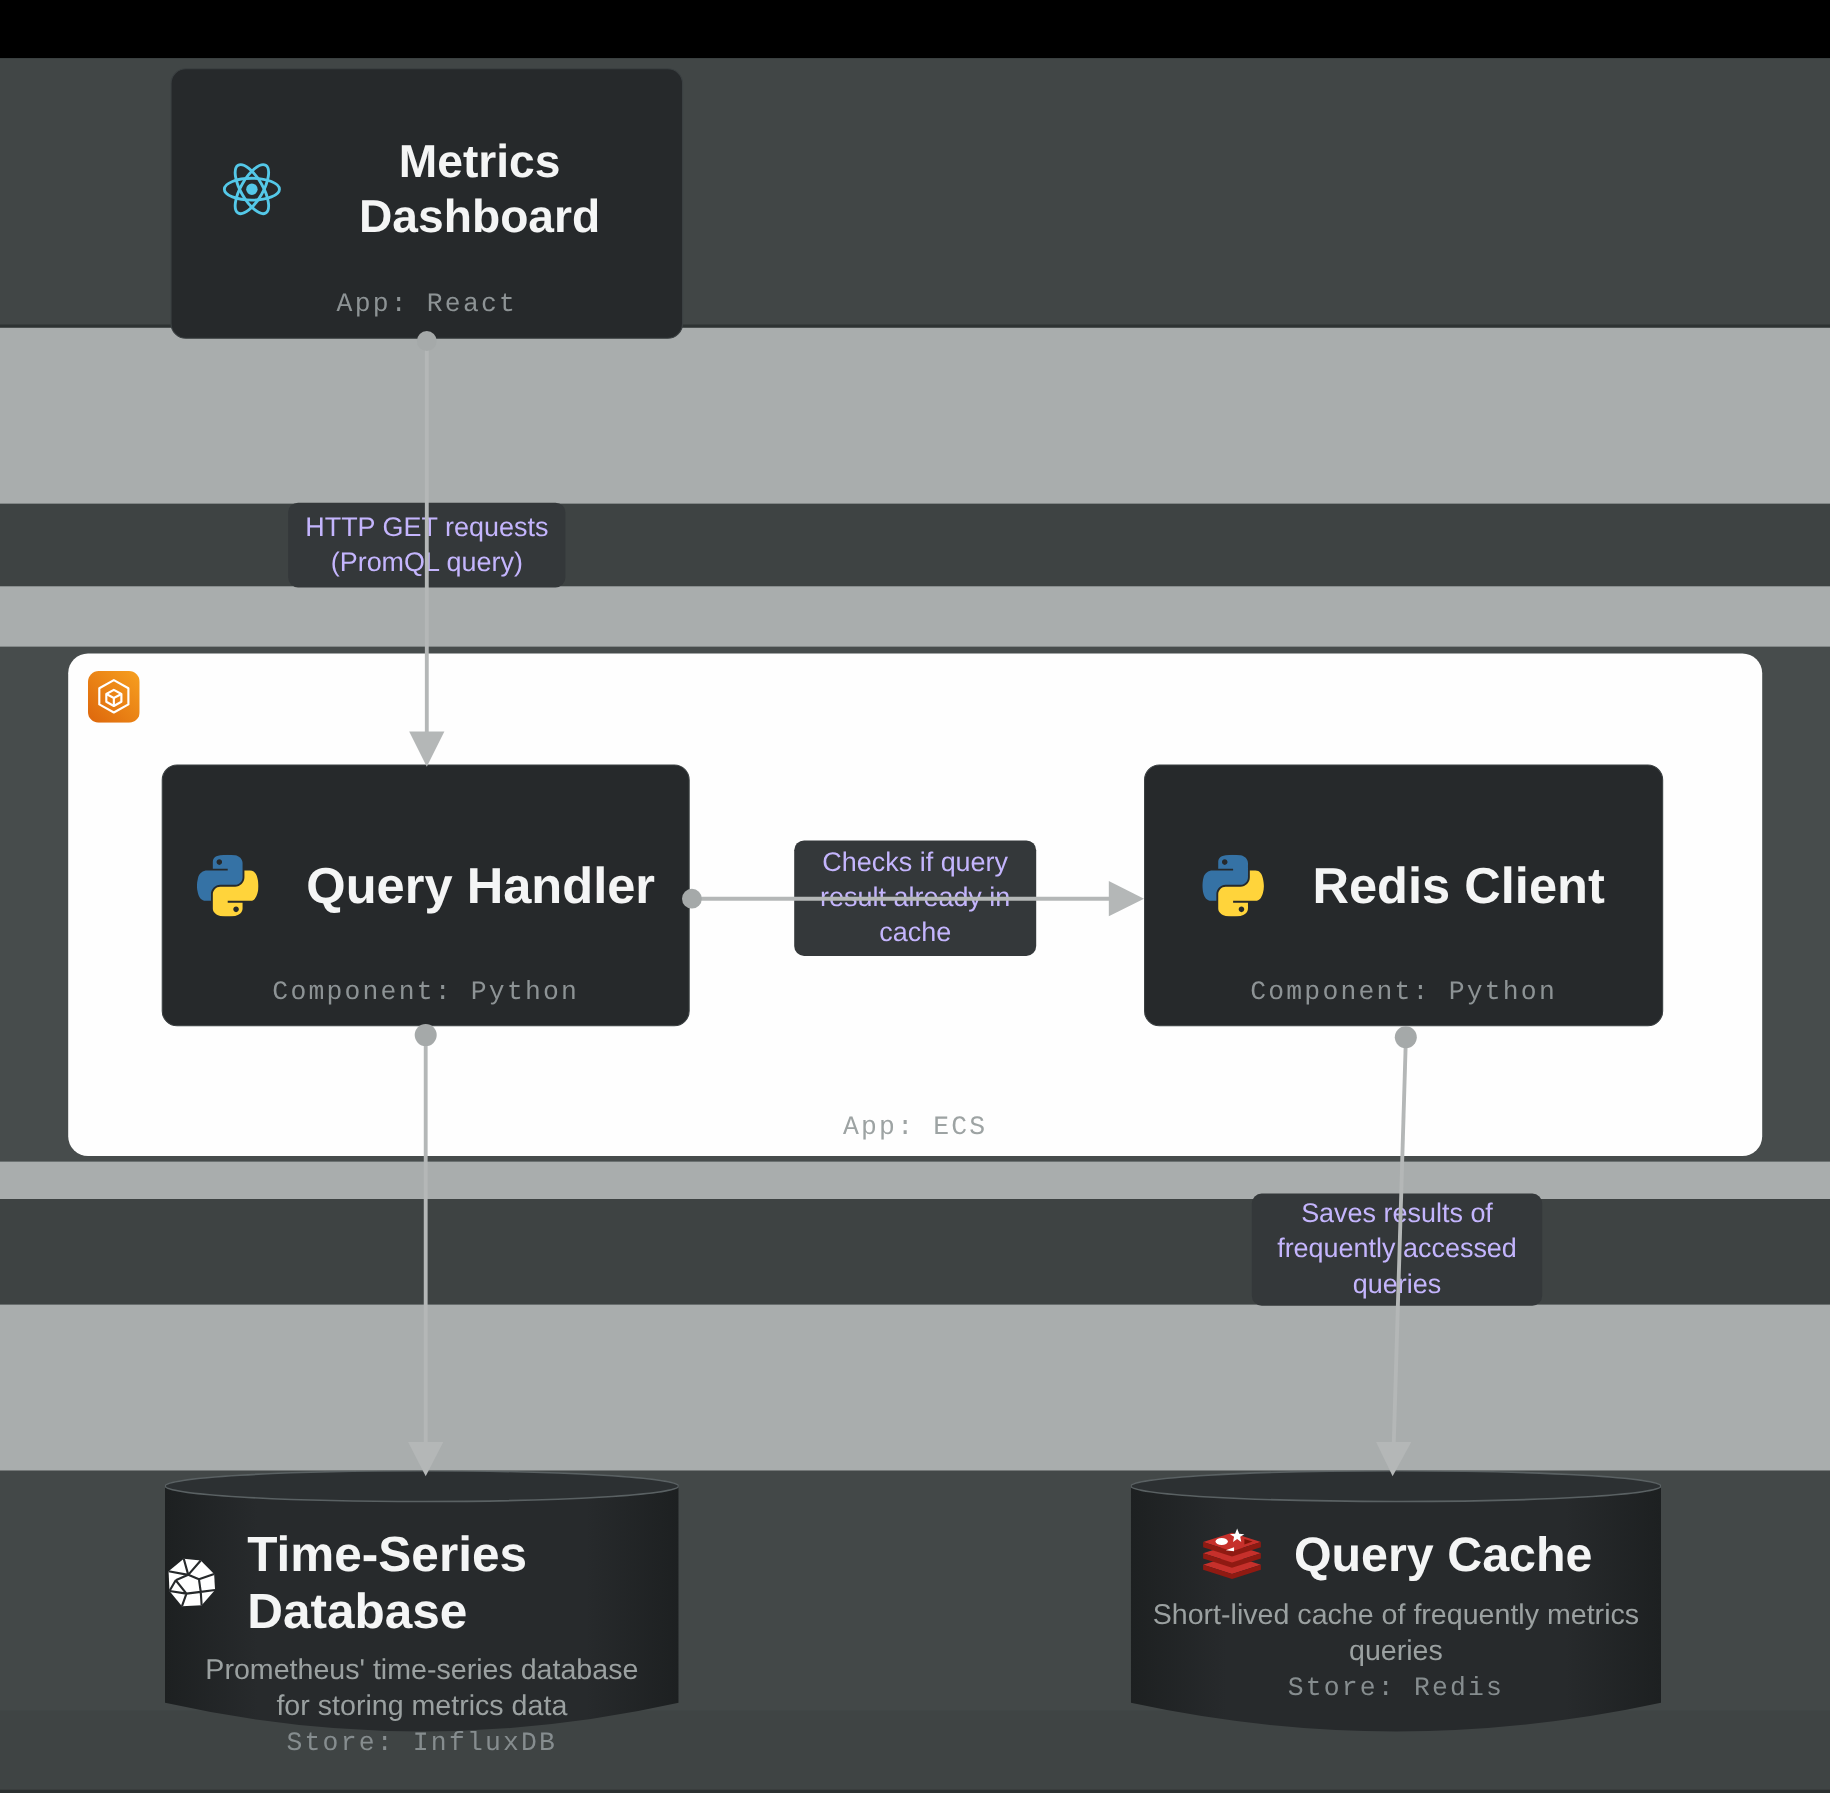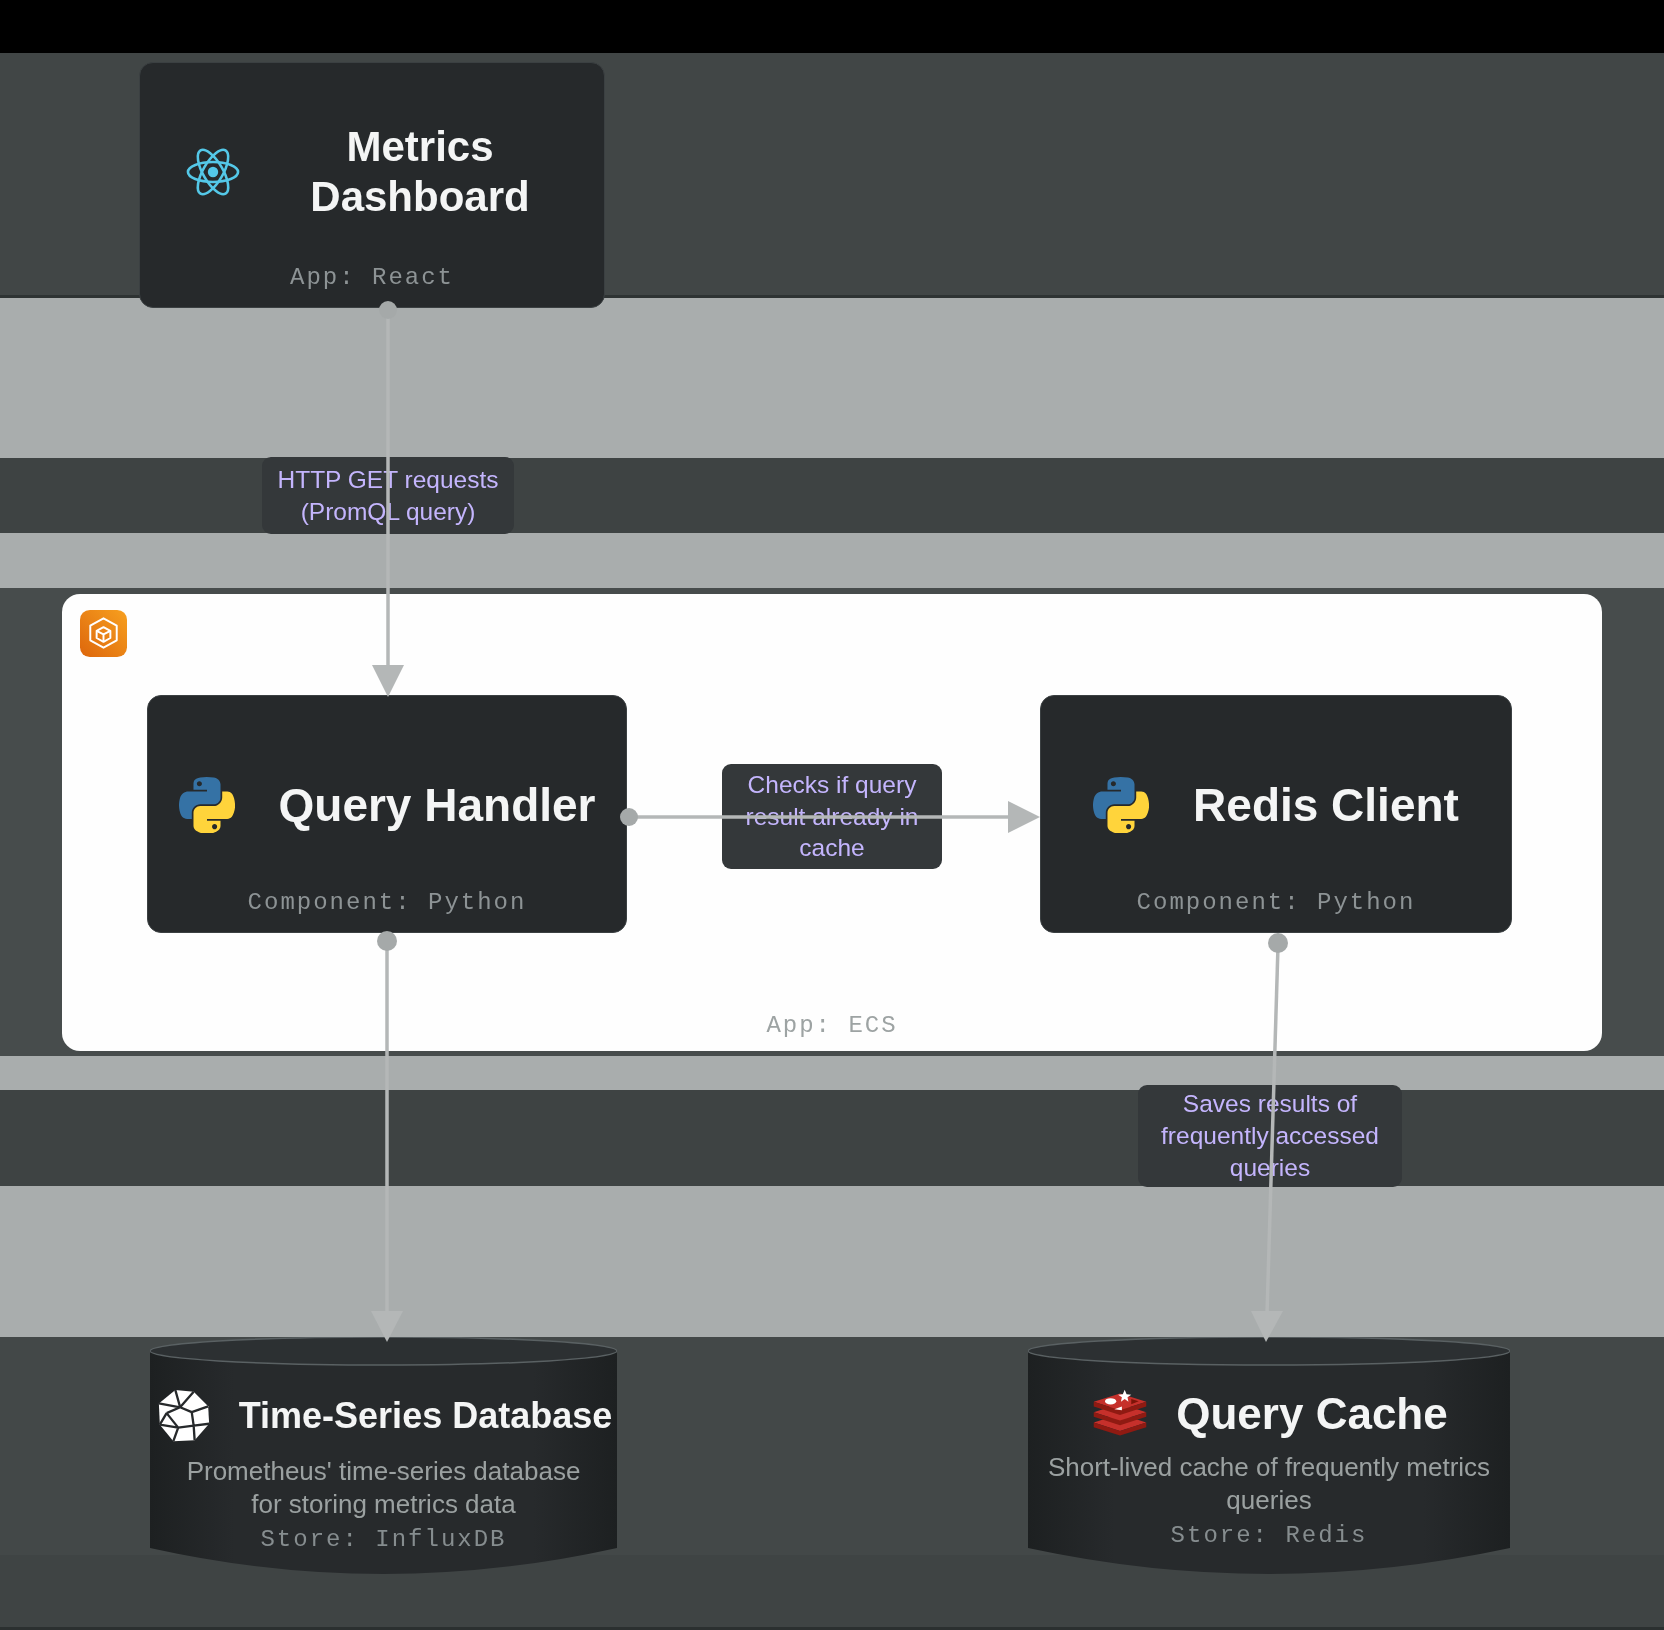--- a/index.html
+++ b/index.html
@@ -27,21 +27,21 @@
   .node{
     position:absolute;background:#26292b;border:1px solid #3b4042;border-radius:14px;
     display:flex;align-items:center;justify-content:center;z-index:4;box-sizing:border-box;
   }
   .node .icon{flex:0 0 auto;display:block;}
   .node-title{color:#f4f5f5;font-weight:bold;text-align:center;}
   .node-meta{
     position:absolute;left:0;right:0;bottom:16px;text-align:center;
     font-family:"Liberation Mono",monospace;font-size:24px;color:#8d9395;letter-spacing:2px;
   }
-  #dashboard{left:139px;top:62px;width:466px;height:246px;gap:38px;padding-bottom:26px;}
+  #dashboard{left:155px;top:62px;width:466px;height:246px;gap:38px;padding-bottom:26px;}
   #dashboard .node-title{font-size:42px;line-height:1.18;max-width:280px;}
   #query-handler{left:147px;top:695px;width:480px;height:238px;gap:44px;padding-bottom:18px;}
   #query-handler .node-title{font-size:46px;}
   #redis-client{left:1040px;top:695px;width:472px;height:238px;gap:44px;padding-bottom:18px;}
   #redis-client .node-title{font-size:46px;}
 
   
   .edge-label{
     position:absolute;background:#34383a;border-radius:9px;color:#c4b5fd;
     display:flex;align-items:center;justify-content:center;text-align:center;
@@ -53,21 +53,21 @@
   #label-saves{left:1138px;top:1085px;width:264px;height:102px;}
 
   
   .cylinder{position:absolute;z-index:4;}
   #tsdb{left:150px;top:1337px;width:467px;height:242px;}
   #query-cache{left:1028px;top:1337px;width:482px;height:242px;}
   .cyl-shape{position:absolute;left:0;top:0;}
   .cyl-content{position:absolute;left:0;right:0;top:0;}
   .cyl-title-row{display:flex;align-items:center;justify-content:center;gap:26px;margin-top:50px;}
   .cyl-title{color:#f4f5f5;font-weight:bold;}
-  #tsdb .cyl-title{font-size:36px;}
+  #tsdb .cyl-title{font-size:45px;}
   #query-cache .cyl-title{font-size:44px;}
   .cyl-desc{margin:10px auto 0;text-align:center;color:#9ba1a1;font-size:26px;line-height:1.27;}
   #tsdb .cyl-desc{max-width:420px;}
   #query-cache .cyl-desc{max-width:450px;}
   .cyl-meta{
     margin-top:5px;text-align:center;font-family:"Liberation Mono",monospace;
     font-size:24px;color:#868d8f;letter-spacing:2px;
   }
 </style>
 </head>

